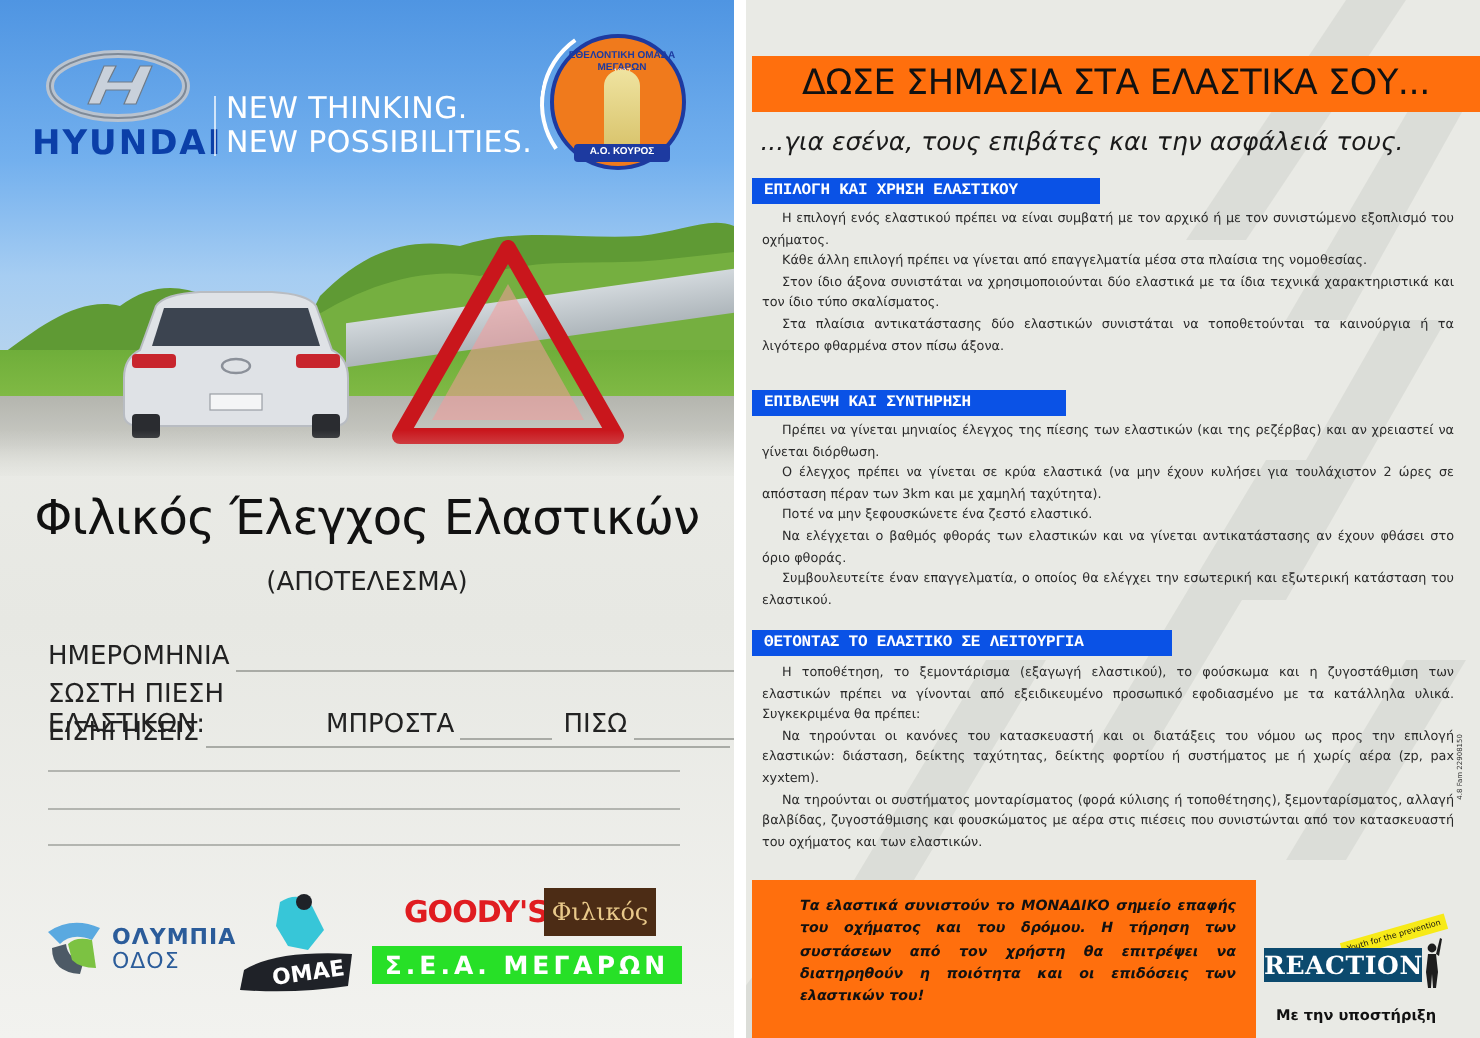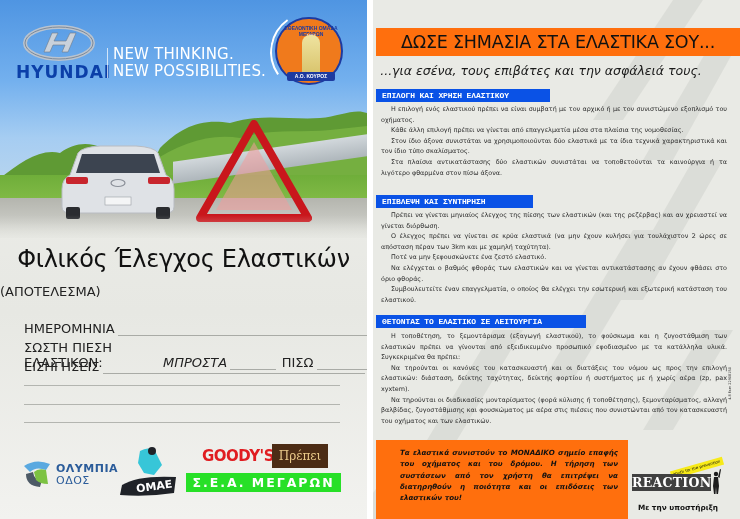--- a/index.html
+++ b/index.html
@@ -67,21 +67,21 @@
   .rail {
     position: absolute; left: 173px; top: 148px; width: 194px; height: 22px;
     background: linear-gradient(180deg, #d2d8dc 0%, #aeb6bb 100%); transform: skewY(-8deg);
   }
 
   .title {
     position: absolute; left: 0; top: 245px; width: 367px; text-align: center;
     font-size: 24px; color: #111; font-family: "DejaVu Sans", sans-serif; letter-spacing: -0.3px;
   }
   .subtitle {
-    position: absolute; left: 0; top: 284px; width: 367px; text-align: left;
+    position: absolute; left: 0; top: 284px; width: 367px; text-align: center;
     font-size: 13px; color: #222; font-family: "DejaVu Sans", sans-serif;
   }
   .form-row {
     position: absolute; left: 24px; font-size: 13px; color: #222; display: flex; align-items: flex-end;
     font-family: "DejaVu Sans", sans-serif;
   }
   .line { border-bottom: 1px solid #a9aba6; height: 8px; margin-left: 3px; }
   .blank-line { position: absolute; left: 24px; width: 316px; border-bottom: 1px solid #b3b5b0; }
 
   .olympia-icon { position: absolute; left: 22px; top: 460px; width: 30px; height: 28px; }
@@ -146,21 +146,21 @@
     position: absolute; left: 3px; top: 440px; width: 252px; height: 92px; background: #ff6f0d;
     padding: 7px 10px 0 24px; color: #111; font-style: italic; font-weight: bold; font-size: 7.1px; line-height: 11.3px;
     text-align: justify; font-family: "DejaVu Sans", sans-serif;
   }
   .support-label {
     position: absolute; left: 265px; top: 463px; font-size: 7.3px; font-weight: bold; color: #111;
     font-family: "DejaVu Sans", sans-serif;
     margin-top: 40px;
   }
   .reaction {
-    position: absolute; left: 259px; top: 474px; width: 79px; height: 17px; background: #404040;
+    position: absolute; left: 259px; top: 474px; width: 79px; height: 17px; background: #0c4a6e;
     color: #fff; font-family: "DejaVu Serif", serif; font-weight: bold; font-size: 12.5px; line-height: 17px;
     text-align: center; letter-spacing: 0.3px;
   }
   .reaction-tag {
     position: absolute; left: 297px; top: 464px; width: 54px; height: 8px; background: #f7ea18; color: #111;
     font-size: 4px; line-height: 8px; text-align: center; transform: rotate(-16deg);
     font-family: "DejaVu Sans", sans-serif;
   }
   .reaction-man { position: absolute; left: 338px; top: 468px; width: 10px; height: 26px; }
 </style>
@@ -218,21 +218,21 @@
 
   <div class="title">Φιλικός Έλεγχος Ελαστικών</div>
   <div class="subtitle">(ΑΠΟΤΕΛΕΣΜΑ)</div>
 
   <div class="form-row" style="top:321px;">
     <span>ΗΜΕΡΟΜΗΝΙΑ</span>
     <span class="line" style="width:250px;"></span>
   </div>
   <div class="form-row" style="top:340px;">
     <span>ΣΩΣΤΗ ΠΙΕΣΗ ΕΛΑΣΤΙΚΩΝ:</span>
-    <span style="margin-left:0;font-style:italic;">ΜΠΡΟΣΤΑ</span>
+    <span style="margin-left:0;">ΜΠΡΟΣΤΑ</span>
     <span class="line" style="width:56px;"></span>
     <span style="margin-left:6px;">ΠΙΣΩ</span>
     <span class="line" style="width:62px;"></span>
   </div>
   <div class="form-row" style="top:359px;">
     <span>ΕΙΣΗΓΗΣΕΙΣ</span>
     <span class="line" style="width:262px;"></span>
   </div>
   <div class="blank-line" style="top:385px;"></div>
   <div class="blank-line" style="top:404px;"></div>
@@ -249,21 +249,21 @@
   </div>
 
   <svg class="omae" viewBox="0 0 62 58">
     <path d="M4,40 Q20,30 58,32 L56,48 Q30,52 2,50 Z" fill="#1f2228"></path>
     <path d="M22,6 Q32,0 38,8 L44,20 L36,30 L26,28 L20,18 Z" fill="#37c6d8"></path>
     <circle cx="34" cy="6" r="4" fill="#1f2228"></circle>
   </svg>
   <div class="omae-label">ΟΜΑΕ</div>
 
   <div class="goodys">GOODY'S</div>
-  <div class="flocafe">Πρέπει</div>
+  <div class="flocafe">Φιλικός</div>
   <div class="sea">Σ.Ε.Α. ΜΕΓΑΡΩΝ</div>
 </div>
 
 <div class="right">
   <svg class="stripes" viewBox="0 0 367 519" preserveAspectRatio="none">
     <g fill="#cfd1cc">
       <path d="M300,0 L330,0 L250,120 L220,120 Z"></path>
       <path d="M340,40 L367,40 L300,160 L270,160 Z"></path>
       <path d="M320,160 L350,160 L270,300 L240,300 Z"></path>
       <path d="M260,230 L290,230 L200,380 L170,380 Z"></path>
@@ -290,21 +290,21 @@
     <p>Ο έλεγχος πρέπει να γίνεται σε κρύα ελαστικά (να μην έχουν κυλήσει για τουλάχιστον 2 ώρες σε απόσταση πέραν των 3km και με χαμηλή ταχύτητα).</p>
     <p>Ποτέ να μην ξεφουσκώνετε ένα ζεστό ελαστικό.</p>
     <p>Να ελέγχεται ο βαθμός φθοράς των ελαστικών και να γίνεται αντικατάστασης αν έχουν φθάσει στο όριο φθοράς.</p>
     <p>Συμβουλευτείτε έναν επαγγελματία, ο οποίος θα ελέγχει την εσωτερική και εξωτερική κατάσταση του ελαστικού.</p>
   </div>
 
   <div class="sec-head" style="top:315px; width:210px;">ΘΕΤΟΝΤΑΣ ΤΟ ΕΛΑΣΤΙΚΟ ΣΕ ΛΕΙΤΟΥΡΓΙΑ</div>
   <div class="sec-body" style="top:331px;">
     <p>Η τοποθέτηση, το ξεμοντάρισμα (εξαγωγή ελαστικού), το φούσκωμα και η ζυγοστάθμιση των ελαστικών πρέπει να γίνονται από εξειδικευμένο προσωπικό εφοδιασμένο με τα κατάλληλα υλικά. Συγκεκριμένα θα πρέπει:</p>
     <p>Να τηρούνται οι κανόνες του κατασκευαστή και οι διατάξεις του νόμου ως προς την επιλογή ελαστικών: διάσταση, δείκτης ταχύτητας, δείκτης φορτίου ή συστήματος με ή χωρίς αέρα (zp, pax xyxtem).</p>
-    <p>Να τηρούνται οι διαδικασίες μονταρίσματος (φορά κύλισης ή τοποθέτησης), ξεμονταρίσματος, αλλαγή βαλβίδας, ζυγοστάθμισης και φουσκώματος με αέρα στις πιέσεις που συνιστώνται από τον κατασκευαστή του οχήματος και των ελαστικών.</p>
+    <p>Να τηρούνται οι συστήματος μονταρίσματος (φορά κύλισης ή τοποθέτησης), ξεμονταρίσματος, αλλαγή βαλβίδας, ζυγοστάθμισης και φουσκώματος με αέρα στις πιέσεις που συνιστώνται από τον κατασκευαστή του οχήματος και των ελαστικών.</p>
   </div>
 
   <div class="vert-code">4.8 Fam 22908150</div>
 
   <div class="footer-box">Τα ελαστικά συνιστούν το ΜΟΝΑΔΙΚΟ σημείο επαφής του οχήματος και του δρόμου. Η τήρηση των συστάσεων από τον χρήστη θα επιτρέψει να διατηρηθούν η ποιότητα και οι επιδόσεις των ελαστικών του!</div>
 
   <div class="support-label">Με την υποστήριξη</div>
   <div class="reaction-tag">Youth for the prevention</div>
   <div class="reaction">REACTION</div>
   <svg class="reaction-man" viewBox="0 0 10 26">

